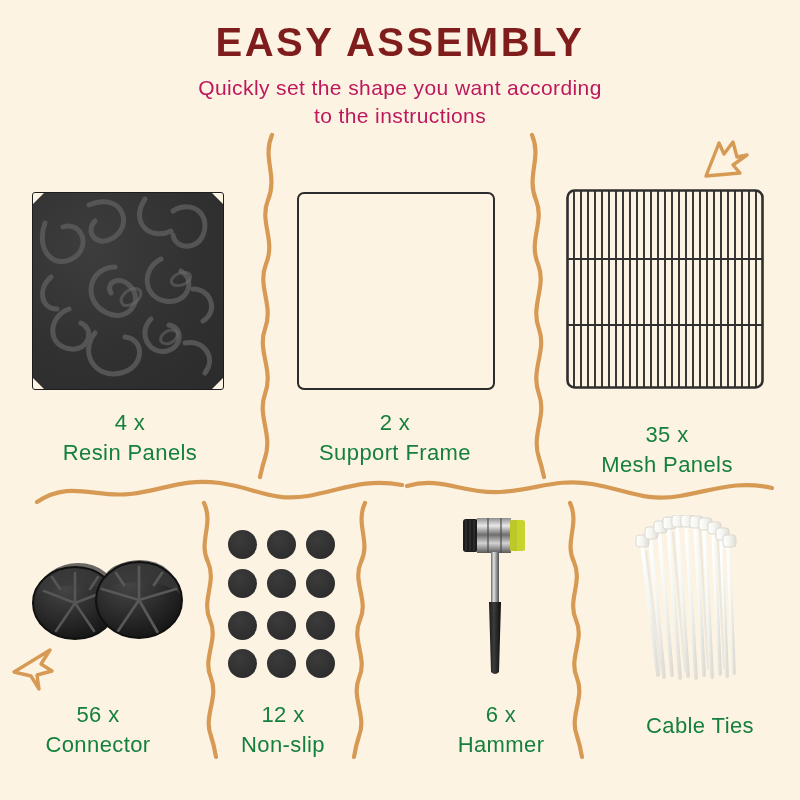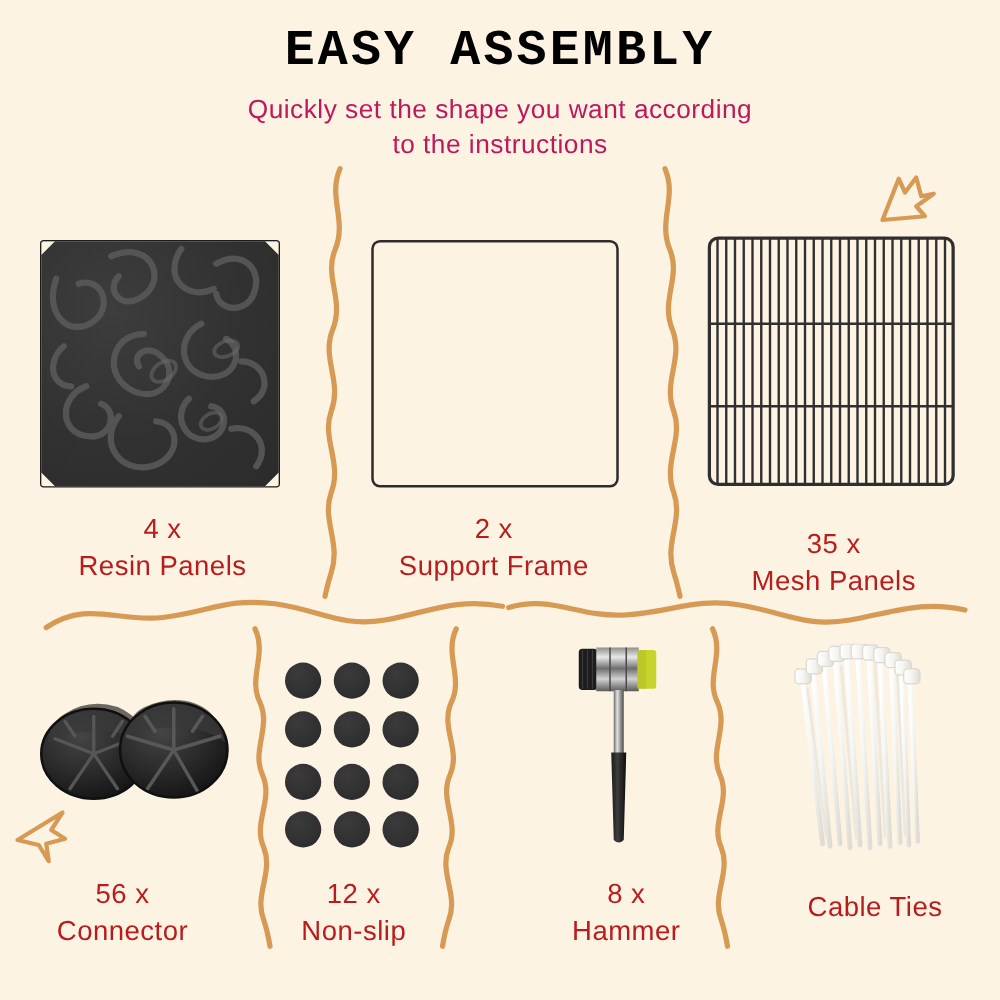--- a/index.html
+++ b/index.html
@@ -8,29 +8,29 @@
     background:#fdf3e3;
     font-family:"Liberation Sans", sans-serif;
     position:relative;
   }
   #stage{position:absolute;inset:0;width:800px;height:800px;}
 
   
   .hdr{position:absolute;left:0;top:0;width:800px;text-align:center;}
   .title{
     font-size:40px;font-weight:bold;letter-spacing:2.5px;
-    color:#000000;line-height:1;margin-top:22px;font-family:Liberation Mono, monospace;
+    color:#7f1d1d;line-height:1;margin-top:22px;
   }
   .subtitle{
     font-size:21px;color:#be185d;line-height:1.35;margin-top:12px;
     letter-spacing:.4px;
   }
   .caption{
     position:absolute;width:100%;text-align:center;
-    color:#b91c1c;font-size:22px;line-height:1.38;letter-spacing:.4px;
+    color:#15803d;font-size:22px;line-height:1.38;letter-spacing:.4px;
   }
   .caption .qty{display:block;}
   .caption .nm{display:block;}
 
   
   .resin{
     position:absolute;left:32px;top:192px;width:190px;height:196px;
     background:
       radial-gradient(circle at 30% 28%, #3d3d3d 0%, #313131 55%, #2b2b2b 100%);
     border:1.6px solid #1d1d1d;border-radius:3px;
@@ -324,21 +324,21 @@
 
       <path d="M34 90 L46 90 L44 160 q-4 4 -8 0 Z" fill="url(#grip)"></path>
       <g stroke="#2b2b2b" stroke-width="0.8" opacity="0.7">
         <line x1="37" y1="100" x2="37" y2="155"></line>
         <line x1="41" y1="100" x2="41" y2="155"></line>
       </g>
     </svg>
   </div>
 
   <div class="caption" style="left:390px;top:700px;width:222px;">
-    <span class="qty">8 x</span>
+    <span class="qty">6 x</span>
     <span class="nm">Hammer</span>
   </div>
 
   <div class="ties">
     <svg width="130" height="165" viewBox="0 0 130 165">
       <defs>
         <linearGradient id="tie" x1="0" y1="0" x2="1" y2="0">
           <stop offset="0%" stop-color="#ffffff"></stop>
           <stop offset="50%" stop-color="#f4f4f0"></stop>
           <stop offset="100%" stop-color="#dedcd4"></stop>

